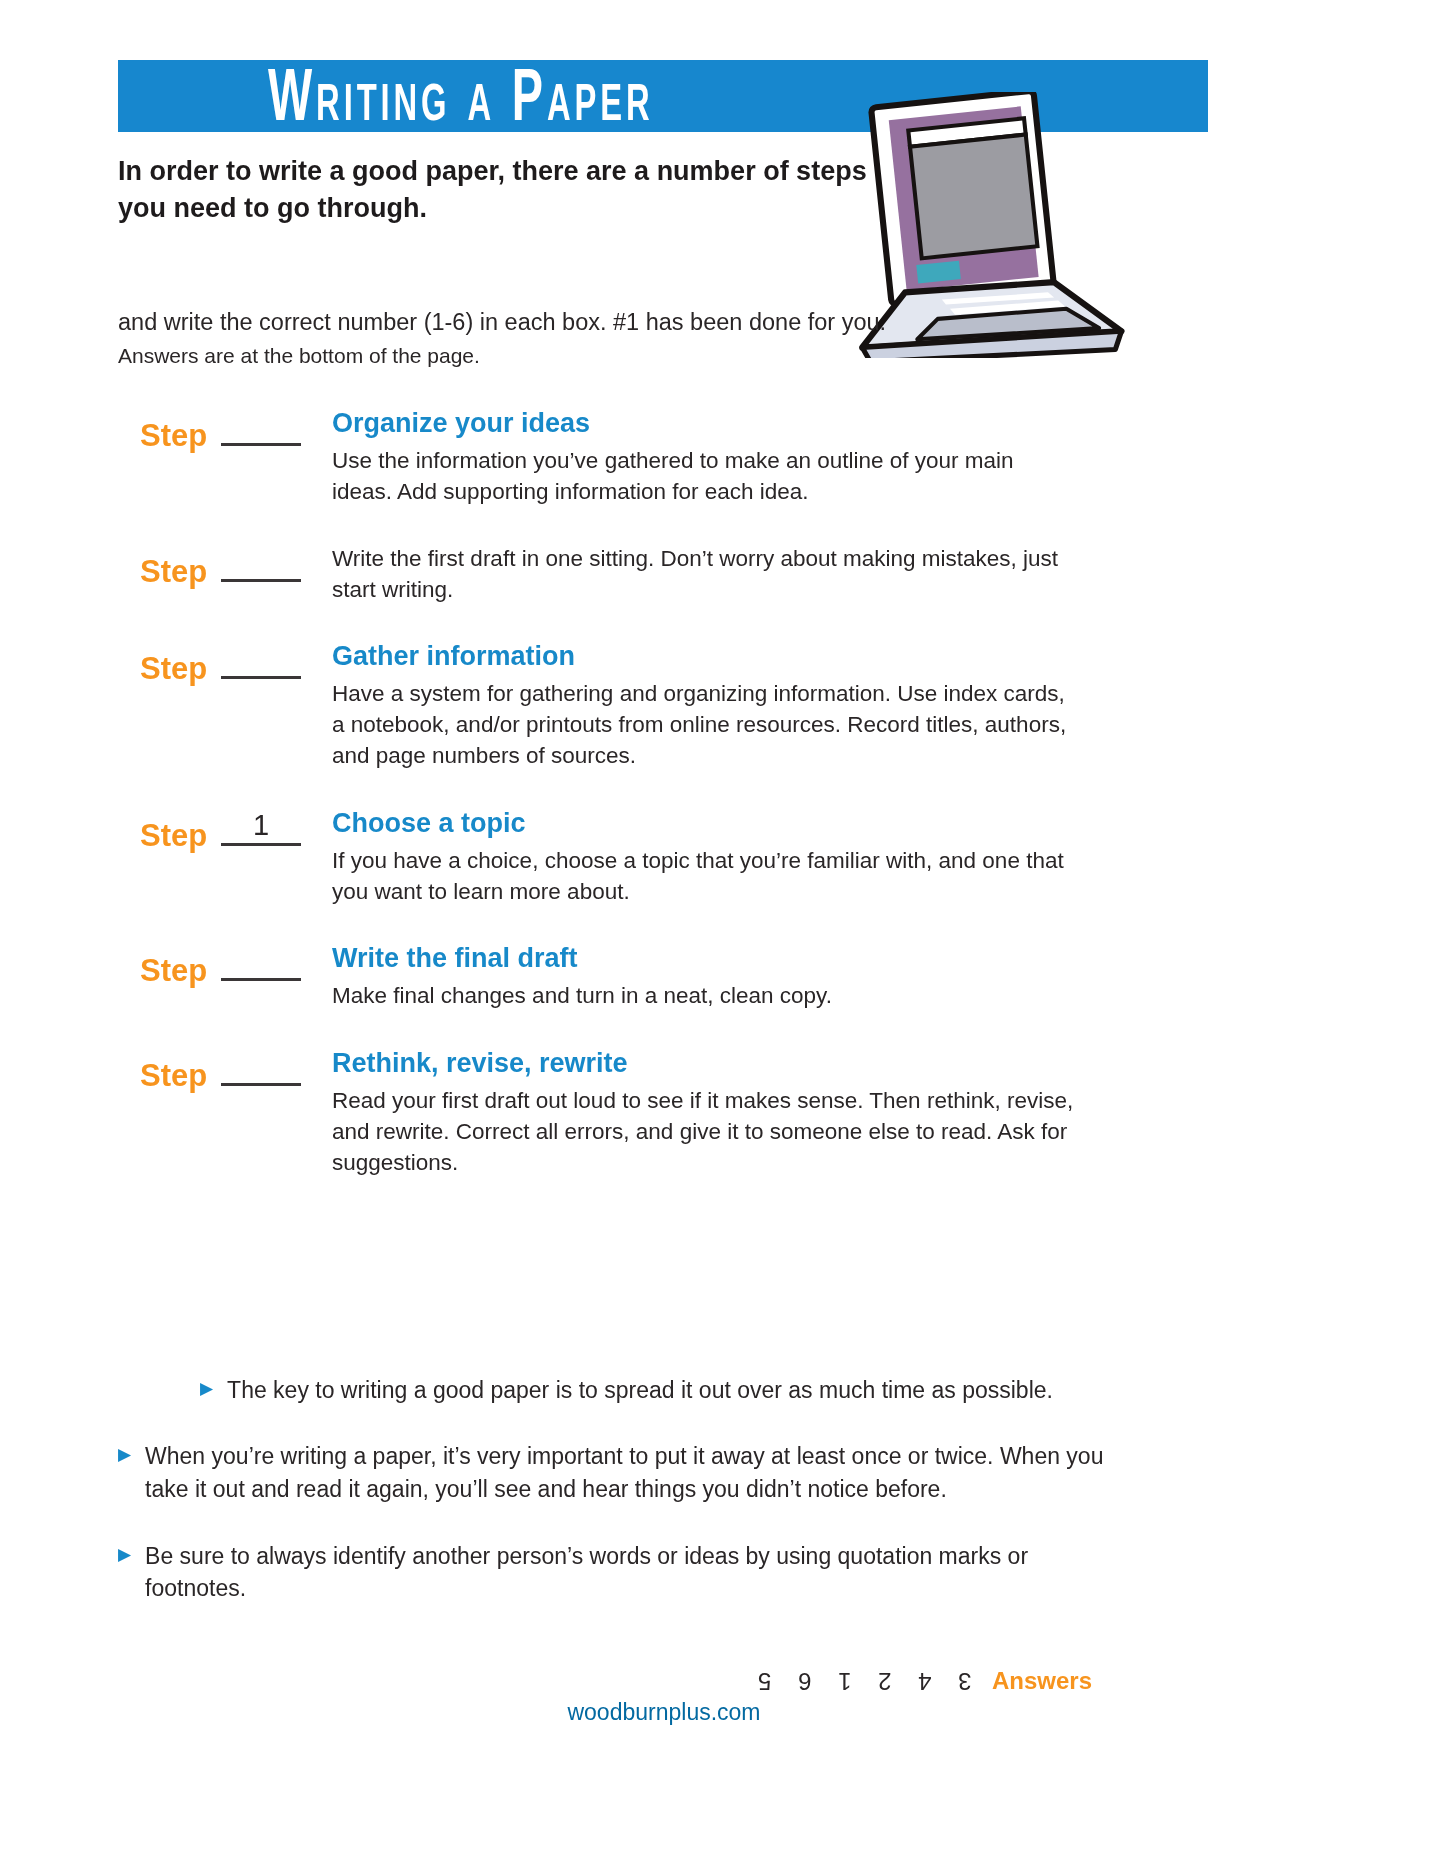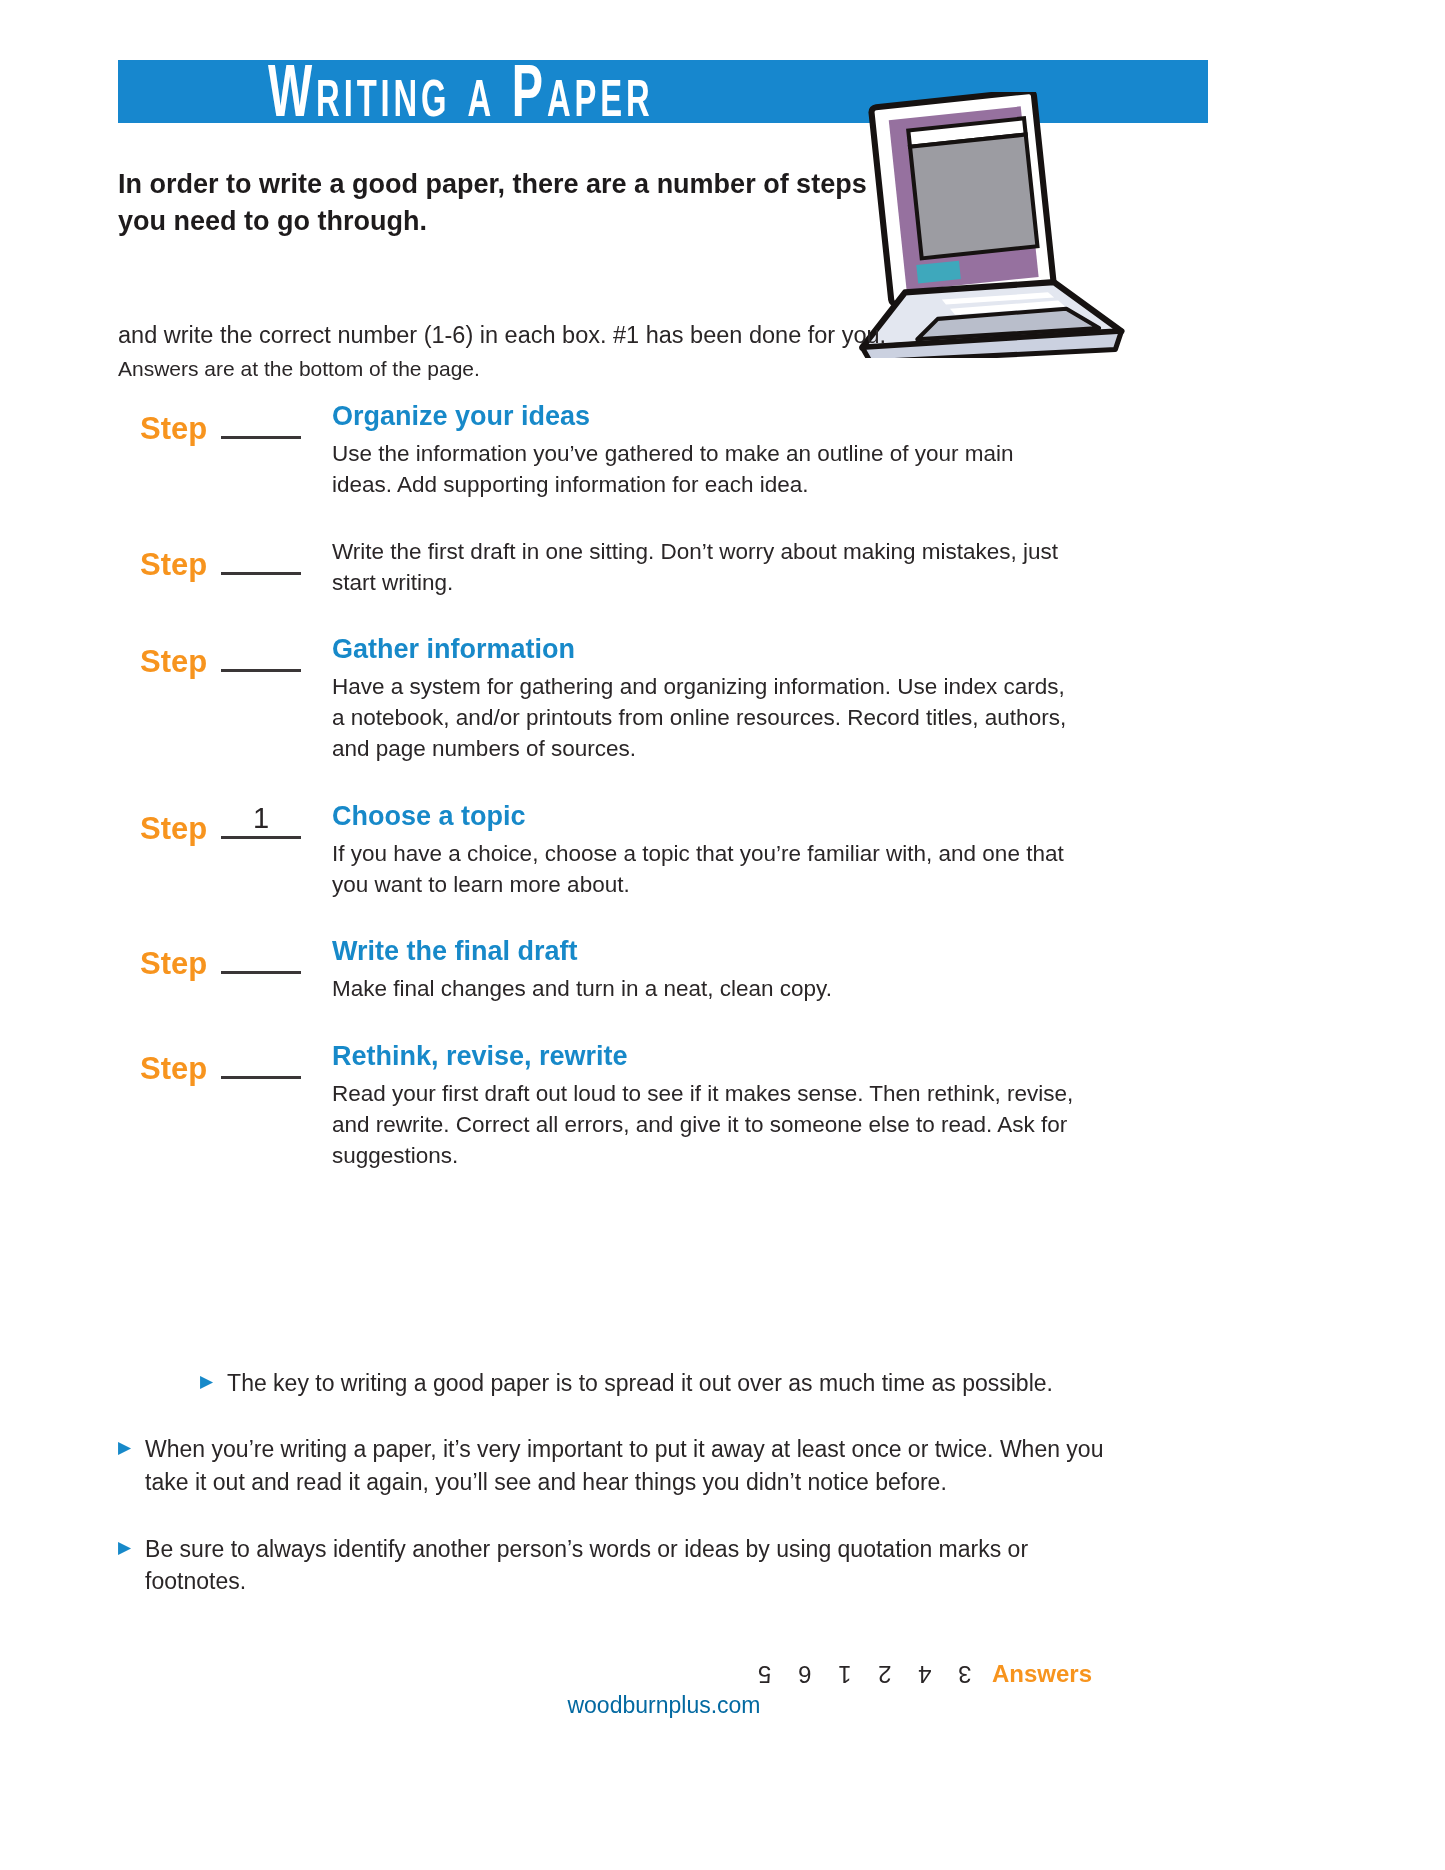--- a/index.html
+++ b/index.html
@@ -4,43 +4,43 @@
 <style>
   * { margin:0; padding:0; box-sizing:border-box; }
   body { background:#ffffff; font-family:"Liberation Sans","DejaVu Sans",sans-serif; }
   .page {
     position:relative; width:1445px; height:1870px; background:#fff;
     overflow:hidden; color:#2a2627;
   }
 
   
   .banner {
-    position:absolute; left:118px; top:60px; width:1090px; height:63px;
+    position:absolute; left:118px; top:60px; width:1090px; height:72px;
     background:#1787ce; display:flex; align-items:center;
   }
   .banner h1 {
     color:#ffffff; font-weight:bold; font-size:60px; line-height:1;
     font-variant:small-caps; letter-spacing:5px; white-space:nowrap;
     transform:scale(0.78,1.22); transform-origin:left center; margin-left:150px;
   }
 
   
   .laptop { position:absolute; left:852px; top:92px; width:296px; height:266px; }
 
   
-  .content { position:absolute; left:118px; top:166px; width:1092px; }
+  .content { position:absolute; left:118px; top:153px; width:1092px; }
 
   .intro {
     font-size:27px; font-weight:bold; color:#1e1b1c; line-height:1.38; max-width:800px;
   }
   .instructions { margin-top:46px; font-size:23.5px; line-height:1.4; max-width:820px; }
   .instructions .note { display:inline-block; font-size:21px; }
 
   
-  .steps { margin-top:16px; }
+  .steps { margin-top:36px; }
   .step { display:flex; margin-bottom:36px; padding-left:22px; }
   .step-label-wrap { width:192px; flex:0 0 192px; padding-top:2px; white-space:nowrap; }
   .step-word { color:#f7941e; font-weight:bold; font-size:31px; }
   .blank {
     display:inline-block; position:relative; width:80px; height:36px;
     border-bottom:3px solid #3a3637; margin-left:14px; vertical-align:baseline;
   }
   .blank .answer {
     position:absolute; left:0; bottom:1px; width:100%; text-align:center;
     font-size:29px; color:#2a2627;

